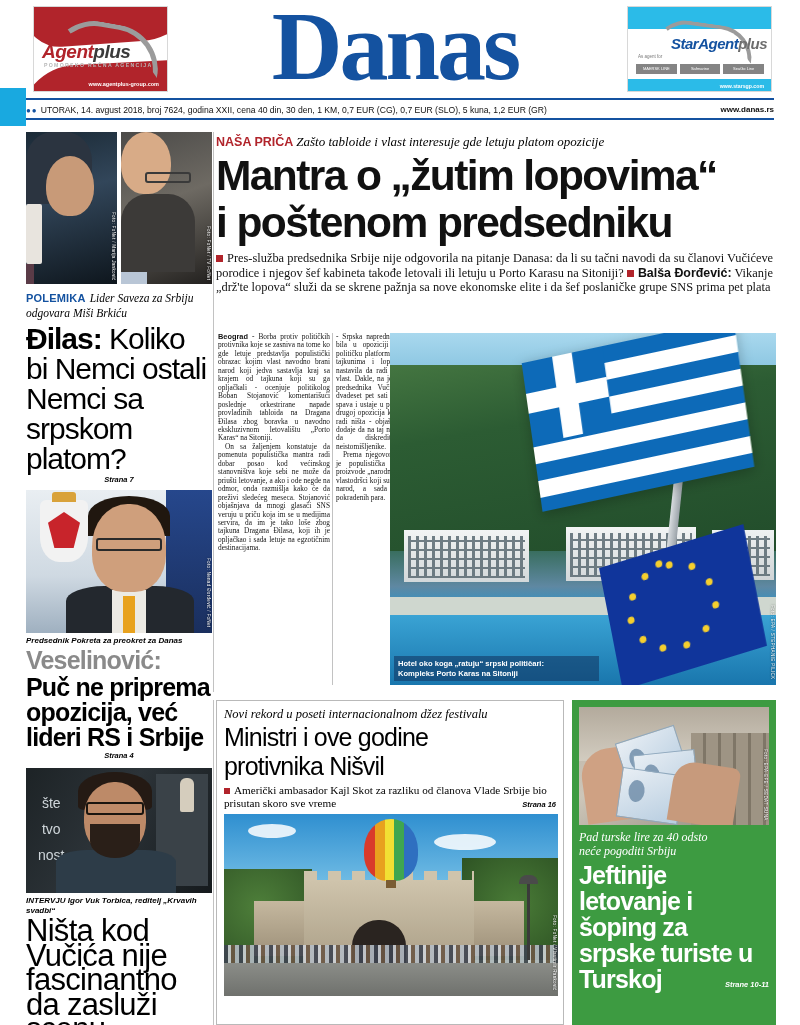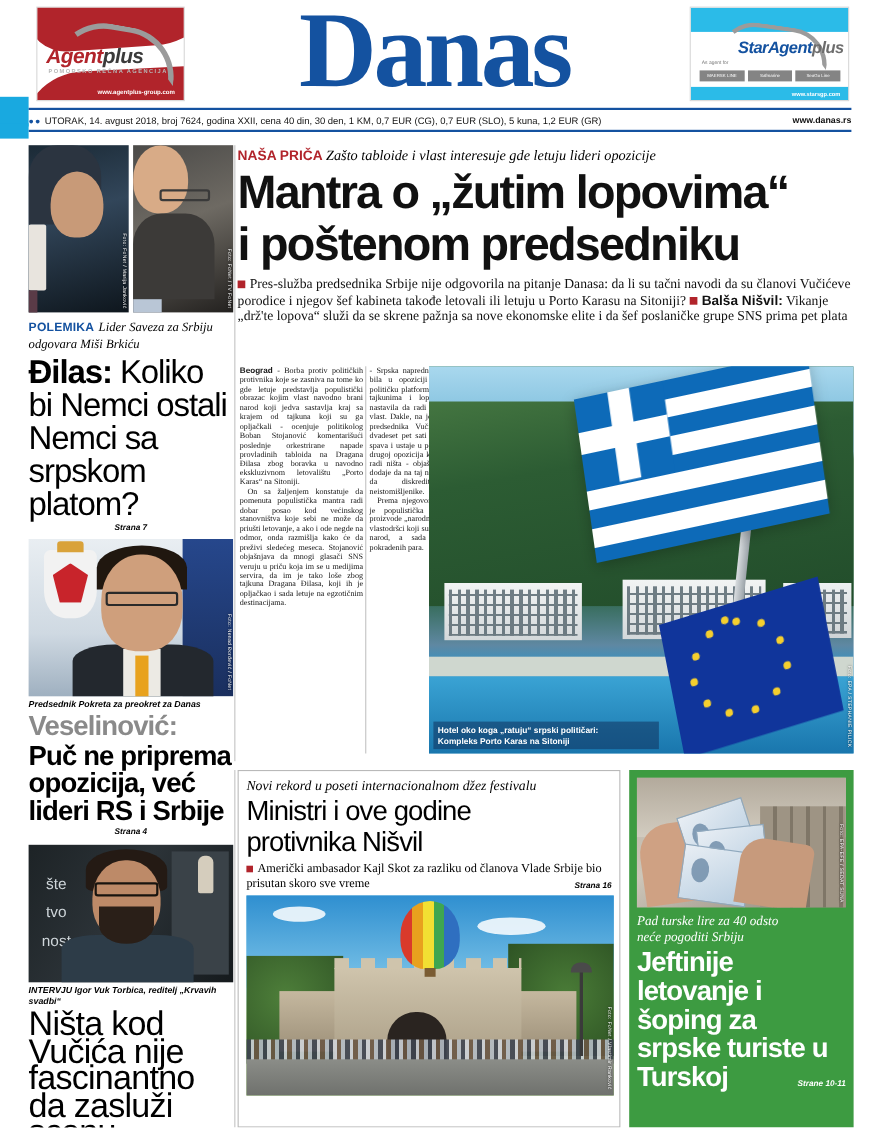--- a/index.html
+++ b/index.html
@@ -498,27 +498,27 @@
 
     <div>
       <div class="cap-small">INTERVJU Igor Vuk Torbica, reditelj „Krvavih svadbi“</div>
       <div class="hl-big-serif">Ništa kod Vučića nije fascinantno da zasluži scenu</div>
       <div class="strana">Strane 14-15</div>
     </div>
   </div>
 
   <div class="main-head">
     <div>
-      <span class="nasa-prica">NAŠA PRIČA</span><span class="nasa-sub">Zašto tabloide i vlast interesuje gde letuju lideri opozicije</span>
+      <span class="nasa-prica">NAŠA PRIČA</span><span class="nasa-sub">Zašto tabloide i vlast interesuje gde letuju platom opozicije</span>
     </div>
     <div class="main-title">Mantra o „žutim lopovima“</div>
     <div class="main-title">i poštenom predsedniku</div>
     <div class="lede">
       <span class="sq"></span><span>Pres-služba predsednika Srbije nije odgovorila na pitanje Danasa: da li su tačni navodi da su članovi Vučićeve porodice i njegov šef kabineta takođe letovali ili letuju u Porto Karasu na Sitoniji?</span>
-      <span class="sq"></span><b>Balša Nišvil:</b> <span>Vikanje „drž'te lopova“ služi da se skrene pažnja sa nove ekonomske elite i da šef poslaničke grupe SNS prima pet plata</span>
+      <span class="sq"></span><b>Balša Đorđević:</b> <span>Vikanje „drž'te lopova“ služi da se skrene pažnja sa nove ekonomske elite i da šef poslaničke grupe SNS prima pet plata</span>
     </div>
   </div>
 
   <div class="body-col">
     <p><b>Beograd</b> <span>- Borba protiv političkih protivnika koje se zasniva na tome ko gde letuje predstavlja populistički obrazac kojim vlast navodno brani narod koji jedva sastavlja kraj sa krajem od tajkuna koji su ga opljačkali - ocenjuje politikolog Boban Stojanović komentarišući poslednje orkestrirane napade provladinih tabloida na Dragana Đilasa zbog boravka u navodno ekskluzivnom letovalištu „Porto Karas“ na Sitoniji.</span></p>
     <p>On sa žaljenjem konstatuje da pomenuta populistička mantra radi dobar posao kod većinskog stanovništva koje sebi ne može da priušti letovanje, a ako i ode negde na odmor, onda razmišlja kako će da preživi sledećeg meseca. Stojanović objašnjava da mnogi glasači SNS veruju u priču koja im se u medijima servira, da im je tako loše zbog tajkuna Dragana Đilasa, koji ih je opljačkao i sada letuje na egzotičnim destinacijama.</p>
   </div>
   <div class="body-col2">
     <p>- Srpska napredna stranka i dok je bila u opoziciji gradila je svoju političku platformu na priči o „žutim tajkunima i lopovima“, a to je nastavila da radi i kada je preuzela vlast. Dakle, na jednoj strani imamo predsednika Vučića, koji radi po dvadeset pet sati dnevno, nikada ne spava i ustaje u pet ujutru, dok je na drugoj opozicija koja se odmara i ne radi ništa - objašnjava Stojanović i dodaje da na taj način SNS pokušava da diskredituje političke neistomišljenike.</p>
     <p>Prema njegovom viđenju, posredi je populistička priča kojom se proizvode „narodni neprijatelji“: bivši vlastodršci koji su navodno opljačkali narod, a sada uživaju od tih pokradenih para.</p>

